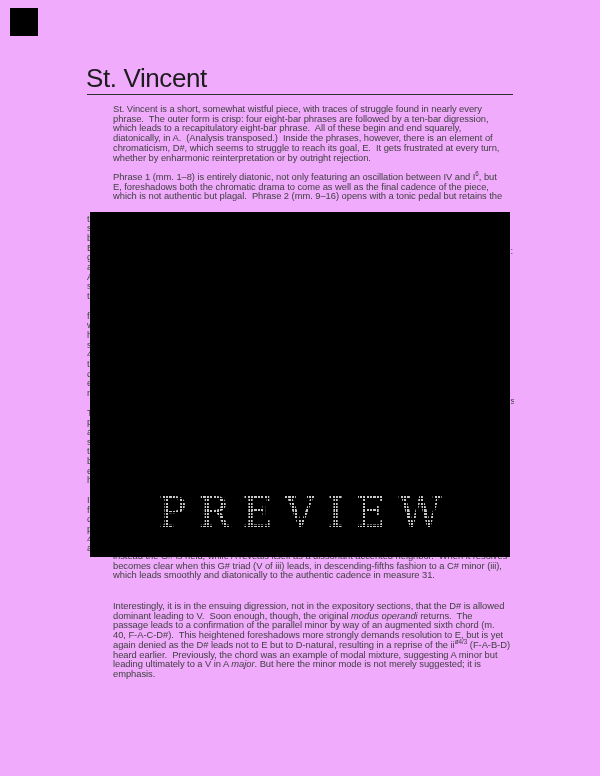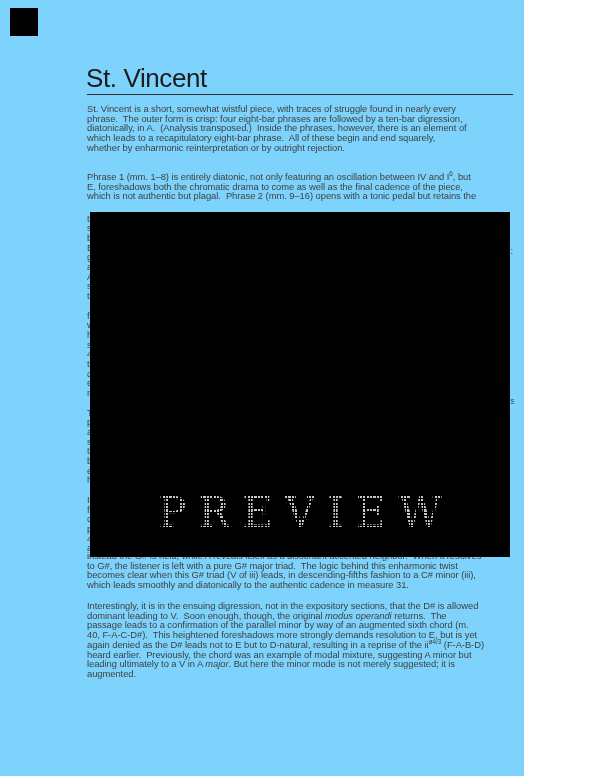--- a/index.html
+++ b/index.html
@@ -1,19 +1,19 @@
 <!DOCTYPE html>
 <html><head>
 <meta charset="utf-8">
 <style>
   html,body{margin:0;padding:0;background:#ffffff;}
   #page{
     position:relative;
-    width:524px;height:776px;
-    background:#7dd3fc;
+    width:600px;height:776px;
+    background:#f0abfc;
     overflow:hidden;
     font-family:"Liberation Sans", sans-serif;
   }
   .corner-logo{
     position:absolute;left:10px;top:8px;width:28px;height:28px;
     background:#000000;
   }
   .title{
     position:absolute;left:86px;top:64px;width:427px;
     font-size:26px;line-height:1.1;font-weight:500;
@@ -22,21 +22,21 @@
   .title-rule{
     position:absolute;left:87px;top:94px;width:426px;height:1.4px;
     background:#2e2e2e;
   }
   .para{
     position:absolute;left:87px;width:430px;
     color:#3f3f3f;font-size:9.4px;line-height:9.7px;
     letter-spacing:-0.05px;
     z-index:1;
   }
-  .tline{white-space:pre;}
+  .tline{white-space:pre;margin-left:26px;}
   .tline em{}
   .tline sup{font-size:6.3px;line-height:0;vertical-align:super;letter-spacing:0;}
   #p1{top:104px;}
   #p2{top:172px;}
   #p3{top:551px;}
   #p4{top:601px;}
   .preview-box{
     position:absolute;left:90px;top:212px;width:420px;height:345px;
     background:#000000;z-index:2;overflow:hidden;
   }
@@ -71,44 +71,44 @@
 <div id="page">
 
   <div class="corner-logo"></div>
 
   <div class="title">St. Vincent</div>
   <div class="title-rule"></div>
 
   <div id="p1" class="para">
       <div class="tline">St. Vincent is a short, somewhat wistful piece, with traces of struggle found in nearly every</div>
       <div class="tline">phrase.  The outer form is crisp: four eight-bar phrases are followed by a ten-bar digression,</div>
+      <div class="tline">which leads to a recapitulatory eight-bar phrase.  All of these begin and end squarely,</div>
       <div class="tline">diatonically, in A.  (Analysis transposed.)  Inside the phrases, however, there is an element of</div>
-      <div class="tline">which leads to a recapitulatory eight-bar phrase.  All of these begin and end squarely,</div>
+      <div class="tline">chromaticism, D#, which seems to struggle to reach its goal, E.  It gets frustrated at every turn,</div>
       <div class="tline">whether by enharmonic reinterpretation or by outright rejection.</div>
     </div>
   <div id="p2" class="para">
       <div class="tline">Phrase 1 (mm. 1–8) is entirely diatonic, not only featuring an oscillation between IV and I<sup>6</sup>, but</div>
       <div class="tline">E, foreshadows both the chromatic drama to come as well as the final cadence of the piece,</div>
       <div class="tline">which is not authentic but plagal.  Phrase 2 (mm. 9–16) opens with a tonic pedal but retains the</div>
     </div>
   <div id="p3" class="para">
       <div class="tline">instead the G# is held, while A reveals itself as a dissonant accented neighbor.  When it resolves</div>
-      <div class="tline">to G#, the listener is left with a pure G# major triad.  The logic behind this enharmonic twist</div>
       <div class="tline">becomes clear when this G# triad (V of iii) leads, in descending-fifths fashion to a C# minor (iii),</div>
       <div class="tline">which leads smoothly and diatonically to the authentic cadence in measure 31.</div>
     </div>
   <div id="p4" class="para">
       <div class="tline">Interestingly, it is in the ensuing digression, not in the expository sections, that the D# is allowed</div>
       <div class="tline">dominant leading to V.  Soon enough, though, the original <em>modus operandi</em> returns.  The</div>
       <div class="tline">passage leads to a confirmation of the parallel minor by way of an augmented sixth chord (m.</div>
       <div class="tline">40, F-A-C-D#).  This heightened foreshadows more strongly demands resolution to E, but is yet</div>
       <div class="tline">again denied as the D# leads not to E but to D-natural, resulting in a reprise of the ii<sup>ø4/3</sup> (F-A-B-D)</div>
       <div class="tline">heard earlier.  Previously, the chord was an example of modal mixture, suggesting A minor but</div>
       <div class="tline">leading ultimately to a V in A <em>major</em>. But here the minor mode is not merely suggested; it is</div>
-      <div class="tline">augmented.</div>
+      <div class="tline">emphasis.</div>
     </div>
 
   <div id="frag-left" class="frag-col">
       <div class="frag" style="top: 213.5px;">t</div>
       <div class="frag" style="top: 223.2px;">s</div>
       <div class="frag" style="top: 232.9px;">b</div>
       <div class="frag" style="top: 242.6px;">E</div>
       <div class="frag" style="top: 252.3px;">g</div>
       <div class="frag" style="top: 262px;">a</div>
       <div class="frag" style="top: 271.7px;">A</div>

